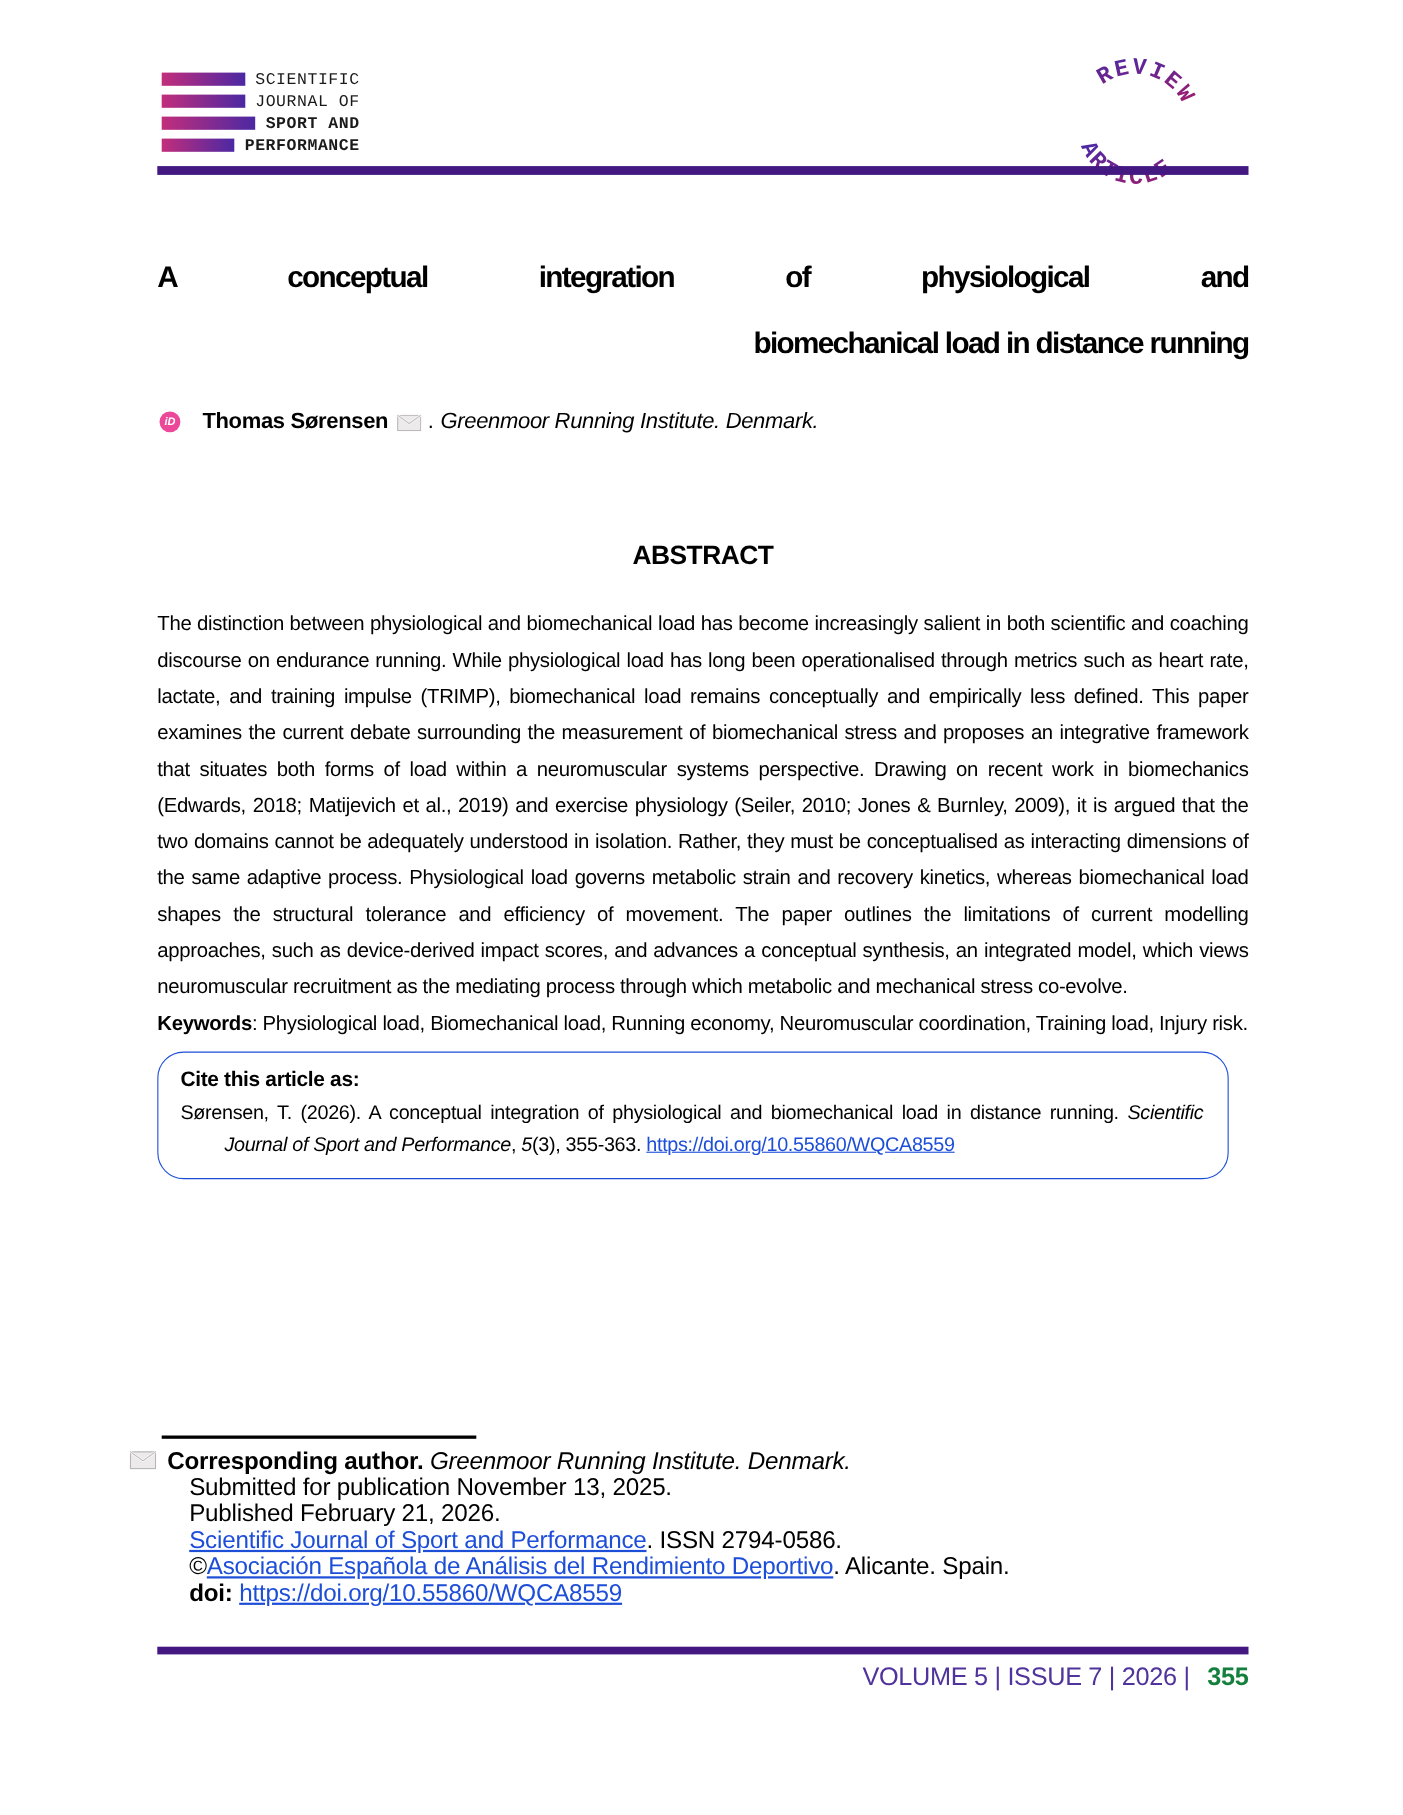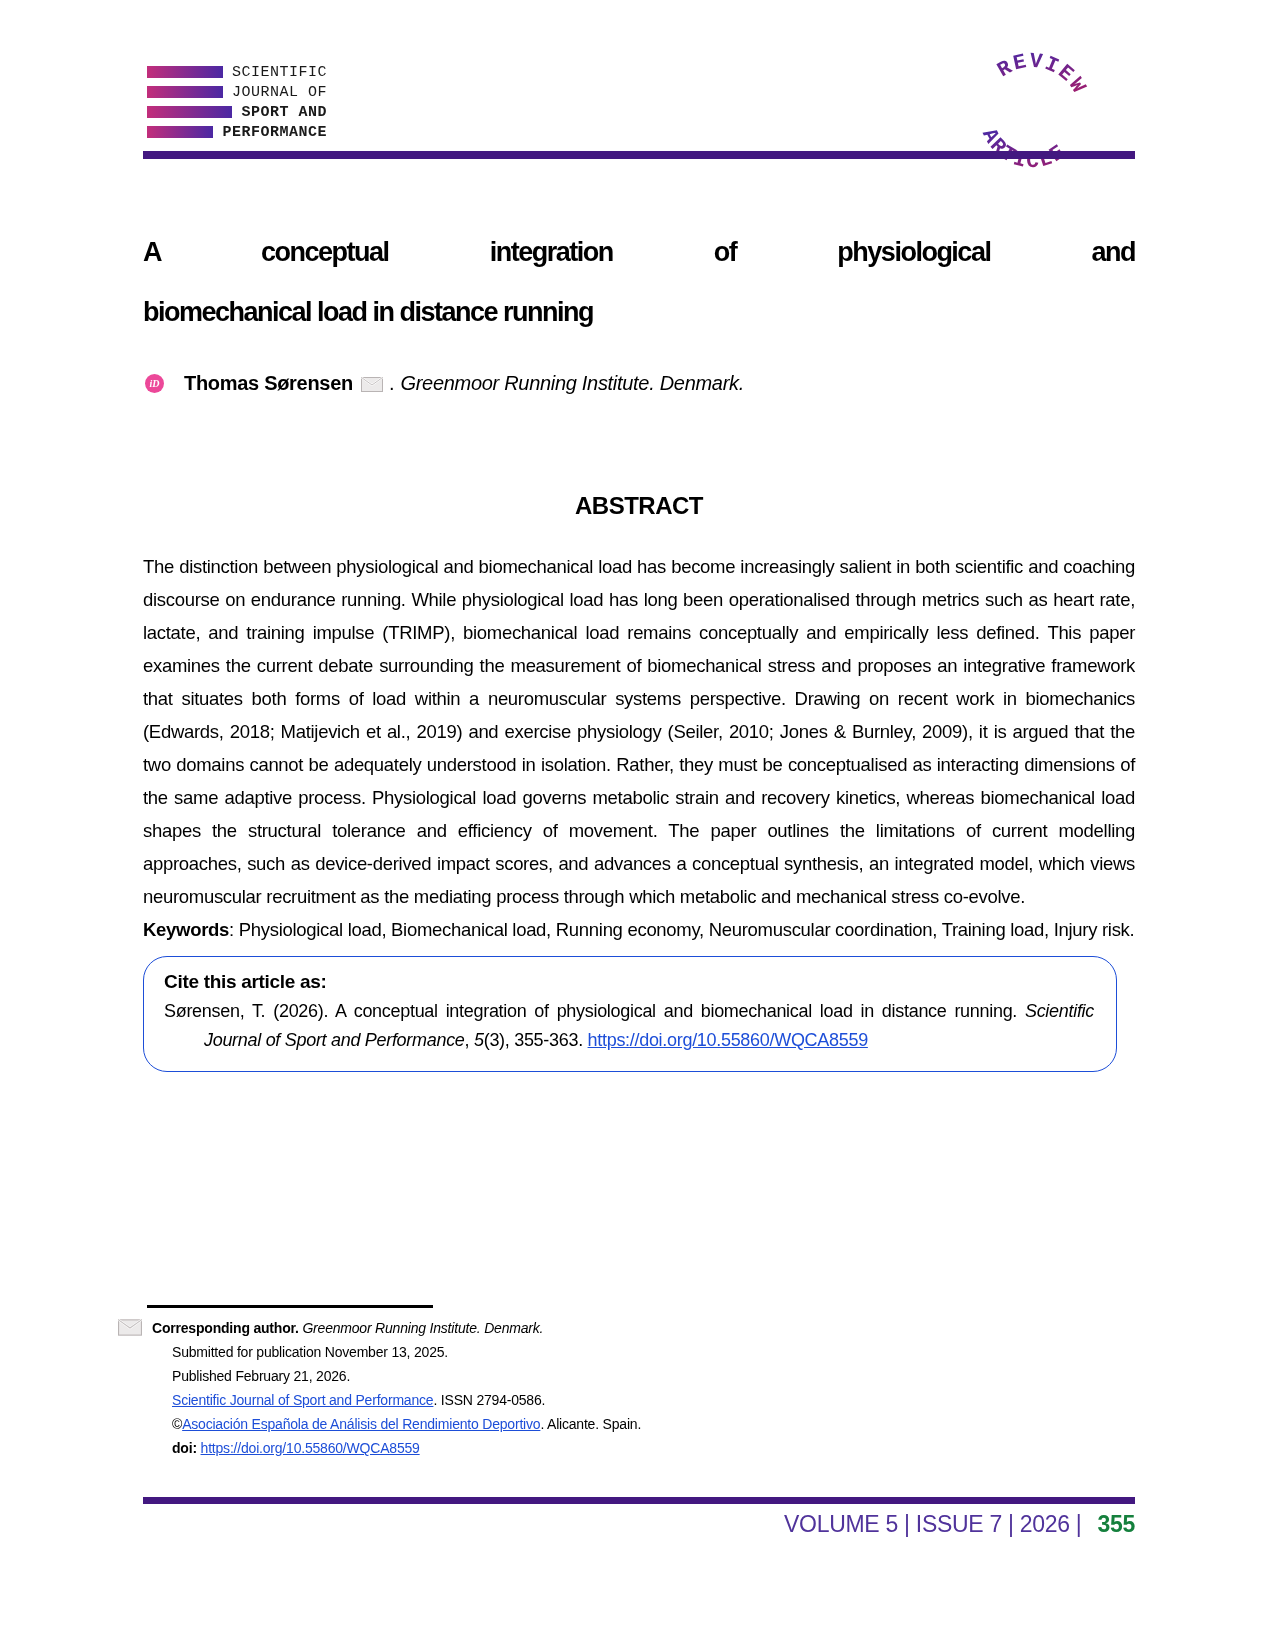--- a/index.html
+++ b/index.html
@@ -16,26 +16,26 @@
   .logo-text{flex:0 0 auto; font-family:"Liberation Mono", monospace;
     font-size:15px; letter-spacing:0.5px; color:#1a1a1a; white-space:nowrap;}
   .logo-text.bold{font-weight:bold;}
   .head-rule{position:absolute; left:143px; top:151px; width:992px; height:8px; background:#431880;}
   
   .badge{position:absolute; left:952px; top:30px;}
   
   .title{position:absolute; left:143px; top:222px; width:992px;
     font-weight:bold; font-size:27px; line-height:60px; letter-spacing:-1.5px;}
   .title-l1{text-align:justify; text-align-last:justify;}
-  .title-l2{text-align:left;}
+  .title-l2{text-align:right;}
   .author{position:absolute; left:145px; top:372px; width:992px;
     font-size:20px; display:flex; align-items:center;}
   .orcid{display:inline-flex; width:19px; height:19px; border-radius:50%;
     background:#ec4899; color:#fff; font-size:10px; font-weight:bold;
-    align-items:center; justify-content:center; margin-right:20px; font-style:italic;font-family:Liberation Serif, serif;}
+    align-items:center; justify-content:center; margin-right:20px; font-style:italic;}
   .author-name{font-weight:bold; letter-spacing:-0.3px;}
   .mail-icon{margin:2px 6px 0 8px;}
   .author-sep{margin-right:6px;}
   .author-aff{font-style:italic; letter-spacing:-0.3px;}
   
   .main{position:absolute; left:143px; top:492px; width:992px;}
   .abstract-heading{text-align:center; font-weight:bold; font-size:24px;
     letter-spacing:-0.5px; margin:0 0 30px 0;}
   .abstract-body, .keywords{
     font-size:18.5px; line-height:33px; letter-spacing:-0.3px;
@@ -45,21 +45,21 @@
   .cite-box{margin-top:10px; border:1px solid #1d4ed8; border-radius:24px;
     padding:10px 22px 16px 20px; width:930px;}
   .cite-heading{font-weight:bold; font-size:19px; line-height:30px; letter-spacing:-0.3px;}
   .cite-text{font-size:18px; line-height:29px; letter-spacing:-0.3px;
     text-align:justify; padding-left:40px; text-indent:-40px; margin:0;}
   .it{font-style:italic;}
   a.lnk{color:#1d4ed8; }
   
   .foot-rule{position:absolute; left:147px; top:1305px; width:286px; height:3px; background:#000;}
   .footnote{position:absolute; left:118px; top:1316px; width:900px;
-    font-size:14px; line-height:24px; letter-spacing:-0.2px;}
+    font-size:22px; line-height:24px; letter-spacing:-0.2px;}
   .fn-first{display:flex; align-items:flex-start;}
   .fn-first .mail-icon{margin:3px 10px 0 0;}
   .fn-bold{font-weight:bold;}
   .fn-it{font-style:italic;}
   .fn-sub{padding-left:54px;}
   
   .foot-bar{position:absolute; left:143px; top:1497px; width:992px; height:7px; background:#431880;}
   .volume-line{position:absolute; left:143px; top:1511px; width:992px;
     text-align:right; font-size:23px; color:#50339B; letter-spacing:-0.3px;}
   .volume-page{font-weight:bold; color:#15803d; margin-left:16px;}

